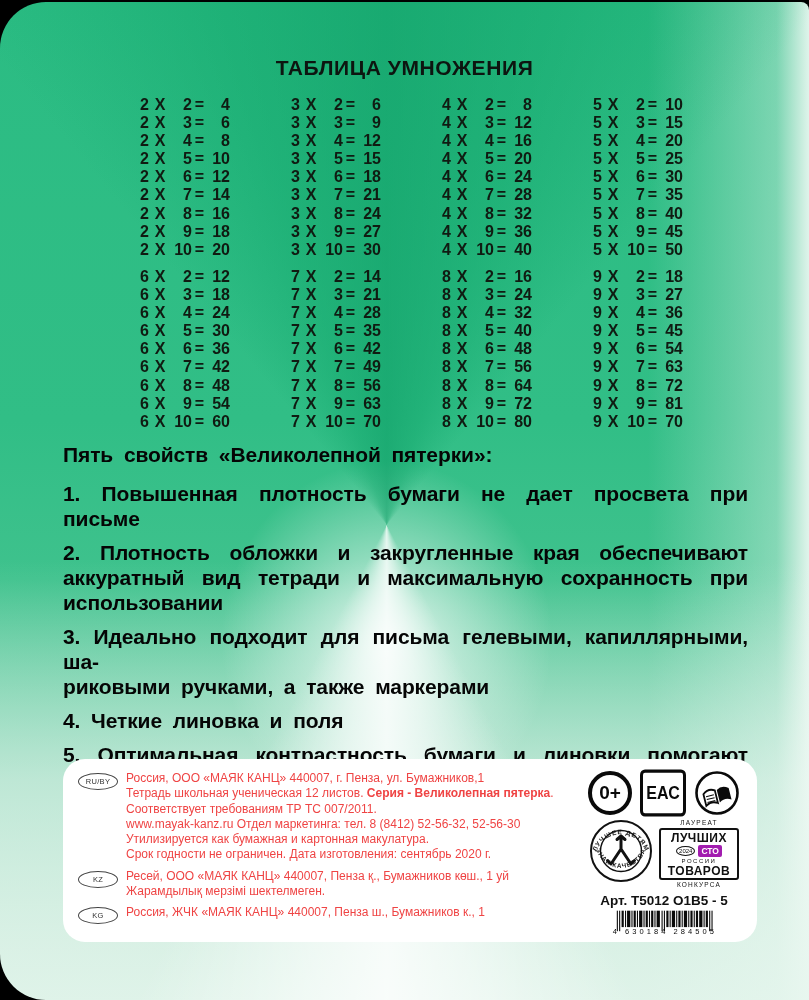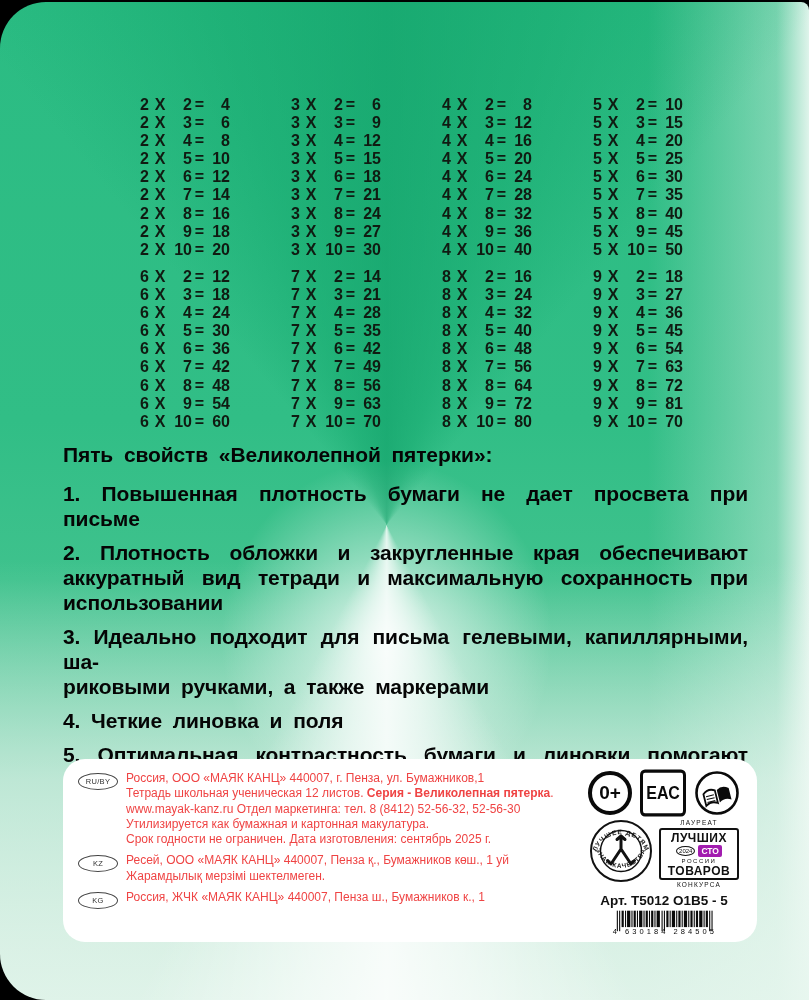--- a/index.html
+++ b/index.html
@@ -58,20 +58,21 @@
   .laur-country{font-size:6px;letter-spacing:1.5px;line-height:7px;}
   .art{font-size:13.5px;font-weight:bold;color:#111;margin:4px 0 2px;white-space:nowrap;}
   .barcode{display:block;}
 </style>
 </head>
 <body>
 
 <div class="stage">
   <div class="cover">
 
+    <h1 class="title">ТАБЛИЦА УМНОЖЕНИЯ</h1>
 
     <div class="band" id="band1">
         <div class="mult-col">
           <div class="eq-row">
             <span class="ea">2</span>
             <span class="ex">Х</span>
             <span class="eb">2</span>
             <span class="eeq">=</span>
             <span class="ep">4</span>
           </div>
@@ -616,23 +617,24 @@
         </div>
     </div>
 
     <div class="info-box">
       <div class="info-blocks" id="info-blocks">
           <div class="info-block">
             <span class="badge-oval">RU/BY</span>
             <div class="block-lines">
               <div class="block-line">Россия, ООО «МАЯК КАНЦ» 440007, г. Пенза, ул. Бумажников,1</div>
               <div class="block-line"><span>Тетрадь школьная ученическая 12 листов. </span><span class="bold">Серия - Великолепная пятерка</span><span>.</span></div>
+              <div class="block-line">Соответствует требованиям ТР ТС 007/2011.</div>
               <div class="block-line">www.mayak-kanz.ru Отдел маркетинга: тел. 8 (8412) 52-56-32, 52-56-30</div>
               <div class="block-line">Утилизируется как бумажная и картонная макулатура.</div>
-              <div class="block-line">Срок годности не ограничен. Дата изготовления: сентябрь 2025 г.</div>
+              <div class="block-line">Срок годности не ограничен. Дата изготовления: сентябрь 2020 г.</div>
             </div>
           </div>
           <div class="info-block">
             <span class="badge-oval">KZ</span>
             <div class="block-lines">
               <div class="block-line">Ресей, ООО «МАЯК КАНЦ» 440007, Пенза  қ., Бумажников көш., 1 уй</div>
               <div class="block-line">Жарамдылық мерзімі шектелмеген.</div>
             </div>
           </div>
           <div class="info-block">

